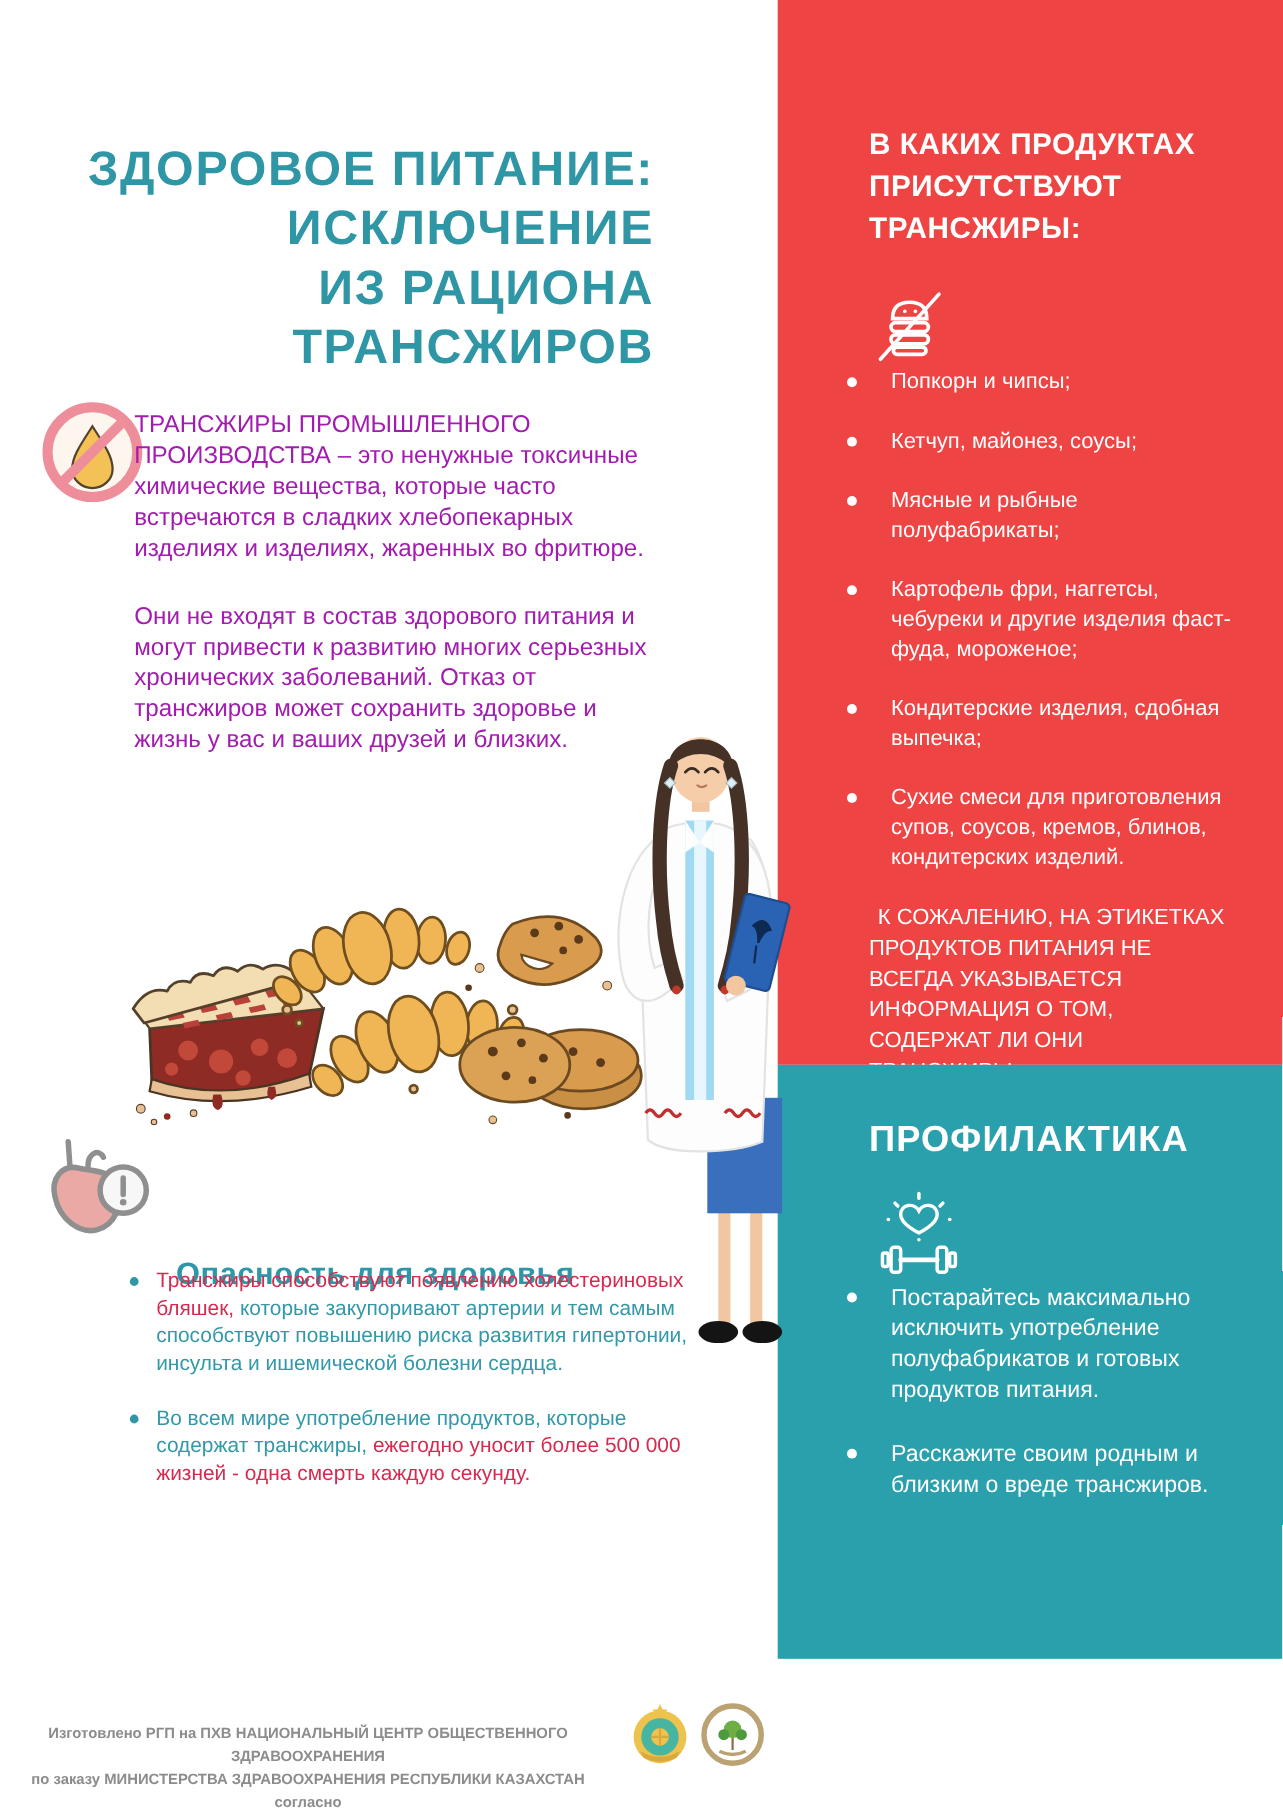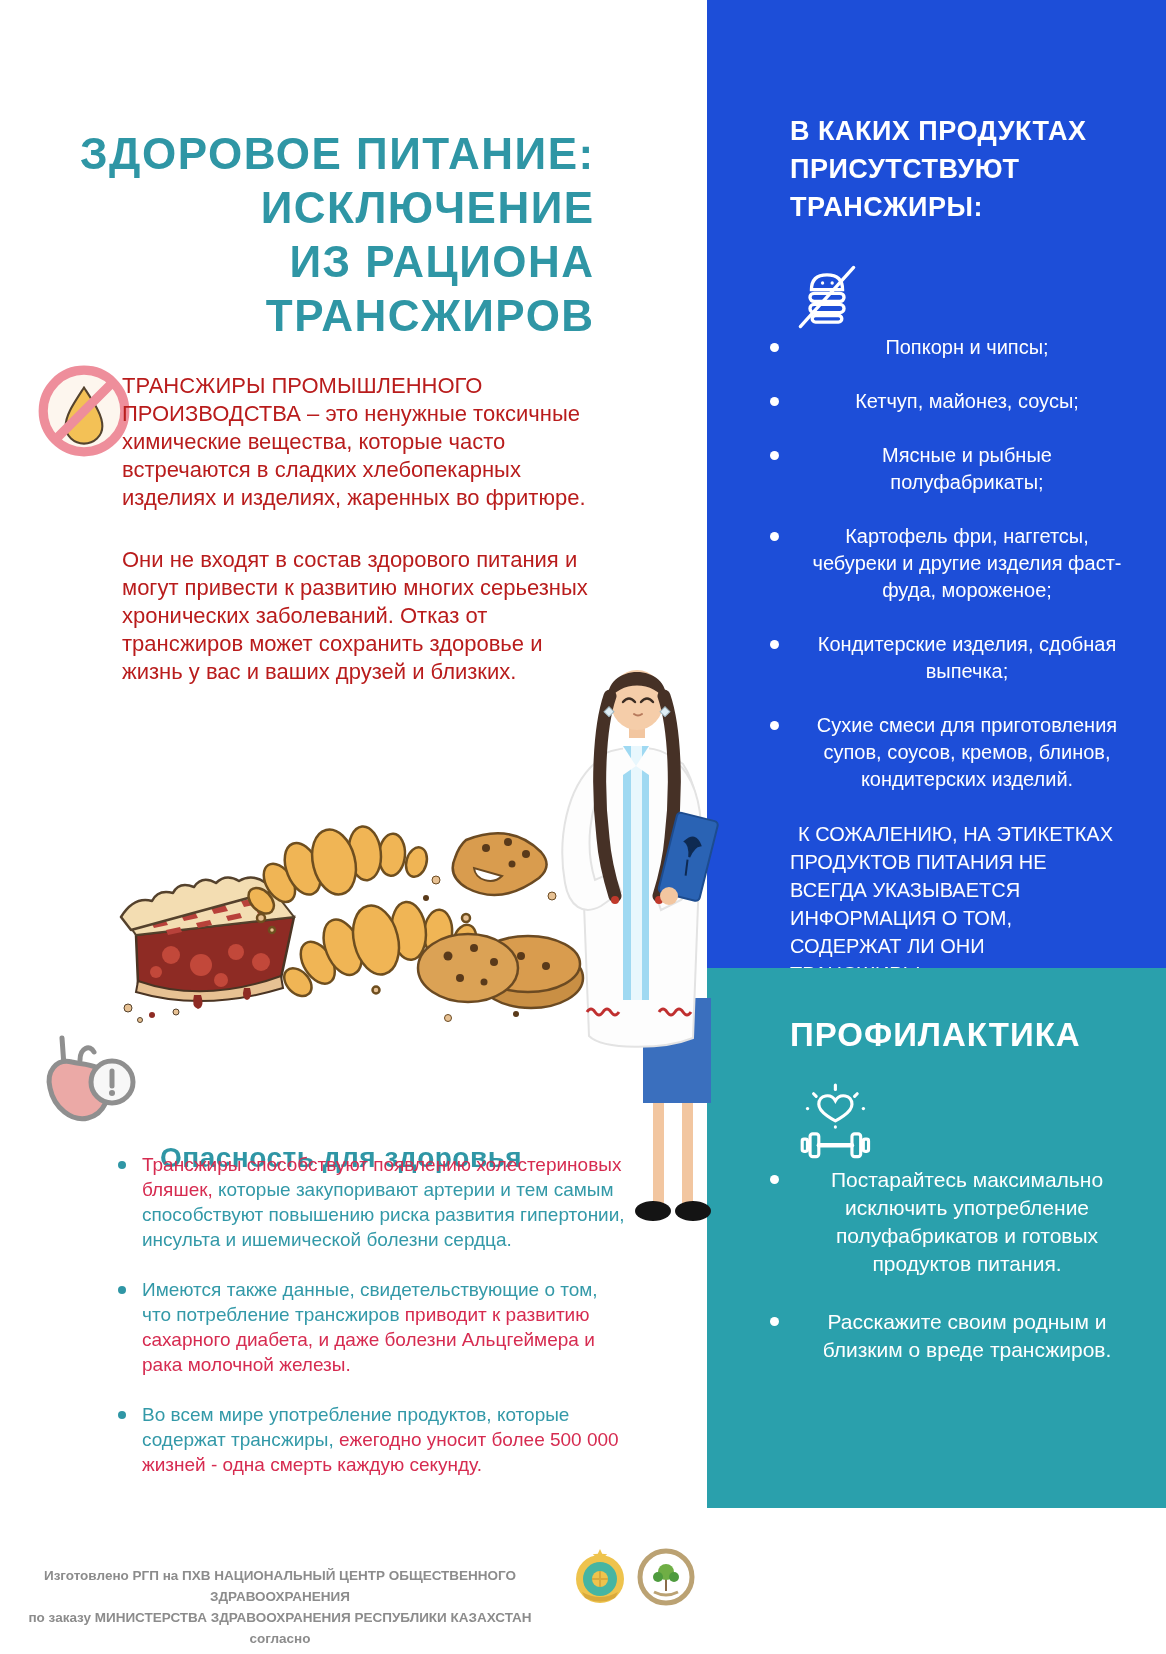--- a/index.html
+++ b/index.html
@@ -3,21 +3,21 @@
 <meta charset="utf-8">
 <style>
   html,body{margin:0;padding:0;background:#fff;}
   .poster{position:relative;width:1166px;height:1654px;background:#ffffff;overflow:hidden;
           font-family:"Liberation Sans","DejaVu Sans",sans-serif;}
 
   
   .title{position:absolute;left:80px;top:98px;color:#2f96a5;font-weight:800;
          font-size:44px;line-height:54px;letter-spacing:1.5px;text-align:right;}
   .intro-icon{position:absolute;left:33px;top:360px;width:102px;height:102px;}
-  .intro-text{position:absolute;left:122px;top:372px;width:478px;color:#b91c1c;
+  .intro-text{position:absolute;left:122px;top:372px;width:478px;color:#a21caf;
               font-size:22px;line-height:28px;}
   .intro-text p{margin:0;}
   .intro-text p + p{margin-top:34px;}
 
   .pastries{position:absolute;left:76px;top:750px;width:516px;height:290px;}
 
   .danger-icon{position:absolute;left:28px;top:1026px;width:110px;height:106px;}
   .danger-heading{position:absolute;left:160px;top:1142px;color:#2f96a5;
                   font-weight:800;font-size:28px;letter-spacing:0.5px;margin:0;}
   .danger-list{position:absolute;left:118px;top:1152px;width:512px;margin:0;padding:0;list-style:none;}
@@ -28,29 +28,29 @@
   .seg-teal{color:#3399a8;}
 
   .footer-text{position:absolute;left:28px;top:1566px;width:504px;text-align:center;
                color:#8c8c8c;font-size:13.5px;font-weight:bold;line-height:1.55;margin:0;}
   .logo-kz{position:absolute;left:572px;top:1548px;width:56px;height:58px;}
   .logo-ncph{position:absolute;left:636px;top:1546px;width:60px;height:62px;}
 
   
   .panel{position:absolute;left:707px;width:459px;box-sizing:border-box;
          padding-left:83px;padding-right:42px;color:#fff;}
-  .panel-yellow{top:0;height:968px;background:#1d4ed8;}
+  .panel-yellow{top:0;height:968px;background:#ef4444;}
   .panel-teal{top:968px;height:540px;background:#2aa0ac;}
 
   .products-heading{margin:112px 0 0 0;font-size:27px;line-height:38px;font-weight:800;letter-spacing:0.5px;}
   .burger-icon{display:block;margin-top:34px;width:74px;height:74px;}
   .panel ul{margin:0;padding:0;list-style:none;}
   .products-list{margin-top:24px;}
   .products-list li,.prevention-list li{position:relative;padding-left:20px;
-      font-size:20px;line-height:27px;margin-bottom:27px;text-align:center;}
+      font-size:20px;line-height:27px;margin-bottom:27px;}
   .products-list li::before,.prevention-list li::before{content:'';position:absolute;left:-20px;top:9px;
       width:9px;height:9px;border-radius:50%;background:#fff;}
   .products-note{margin:22px 0 0 0;font-size:20px;line-height:28px;text-indent:8px;}
 
   .prevention-heading{margin:48px 0 0 0;font-size:33px;font-weight:800;letter-spacing:1px;}
   .dumbbell-icon{display:block;margin-top:26px;width:96px;height:86px;}
   .prevention-list{margin-top:26px;}
   .prevention-list li{font-size:21px;line-height:28px;margin-bottom:30px;}
 
   .doctor{position:absolute;left:543px;top:648px;width:176px;height:578px;}
@@ -214,21 +214,20 @@
       <path d="M52,34 C52,22 62,18 66,26" fill="none"></path>
       <path d="M44,36 C28,32 18,46 22,62 C26,82 44,96 60,92 C76,88 84,70 79,53 C74,38 58,39 44,36 Z" fill="#eba9a6"></path>
     </g>
     <circle cx="84" cy="56" r="21" fill="#f7f7f7" stroke="#8f8f8f" stroke-width="5"></circle>
     <line x1="84" y1="45" x2="84" y2="60" stroke="#8f8f8f" stroke-width="5" stroke-linecap="round"></line>
     <circle cx="84" cy="67" r="3" fill="#8f8f8f"></circle>
   </svg>
   <h2 class="danger-heading">Опасность для здоровья</h2>
   <ul class="danger-list">
     <li><span class="seg-red">Трансжиры способствуют появлению холестериновых бляшек, </span><span class="seg-teal">которые закупоривают артерии и тем самым способствуют повышению риска развития гипертонии, инсульта и ишемической болезни сердца.</span></li>
-    <li><span class="seg-teal">Имеются также данные, свидетельствующие о том, что потребление трансжиров </span><span class="seg-red">приводит к развитию сахарного диабета, и даже болезни Альцгеймера и рака молочной железы.</span></li>
     <li><span class="seg-teal">Во всем мире употребление продуктов, которые содержат трансжиры, </span><span class="seg-red">ежегодно уносит более 500 000 жизней - одна смерть каждую секунду.</span></li>
   </ul>
 
   <svg class="doctor" viewBox="0 0 176 578">
     <rect x="110" y="445" width="11" height="115" fill="#f2c6a0"></rect>
     <rect x="139" y="445" width="11" height="115" fill="#f2c6a0"></rect>
     <ellipse cx="110" cy="563" rx="18" ry="10" fill="#141414"></ellipse>
     <ellipse cx="150" cy="563" rx="18" ry="10" fill="#141414"></ellipse>
     <rect x="100" y="350" width="68" height="105" fill="#3a6fbe"></rect>
     <path d="M54,110 C70,98 106,96 124,106 L140,116 C156,140 160,180 156,230 L150,390 C120,402 60,402 46,388 L40,230 C36,180 42,140 54,110 Z" fill="#fdfdfd" stroke="#e3e3e3" stroke-width="2"></path>

